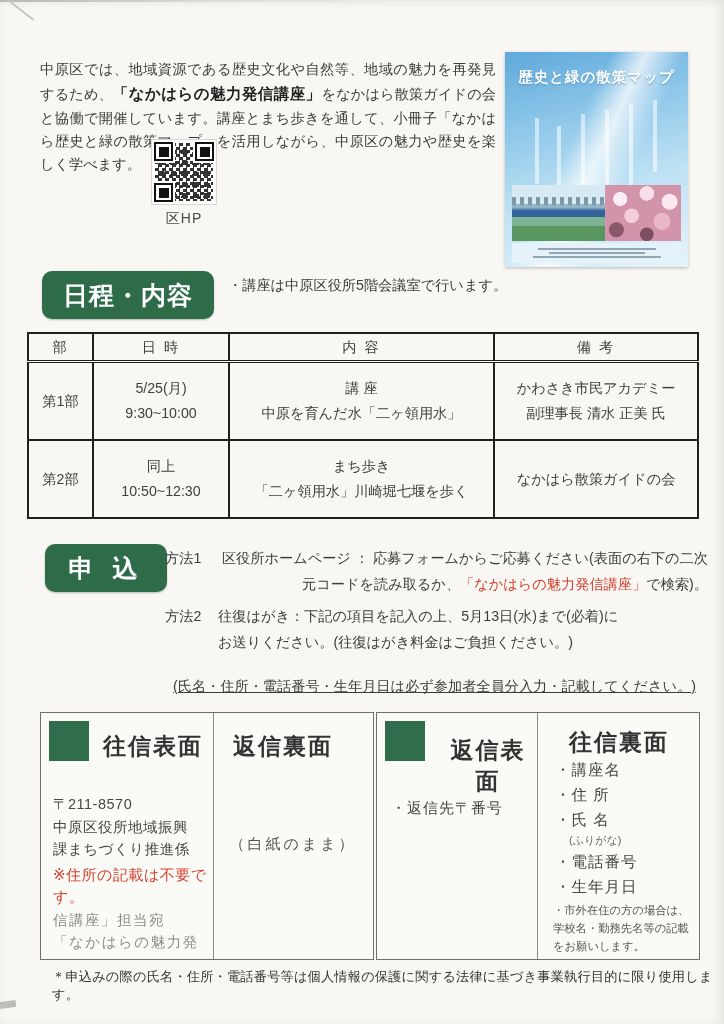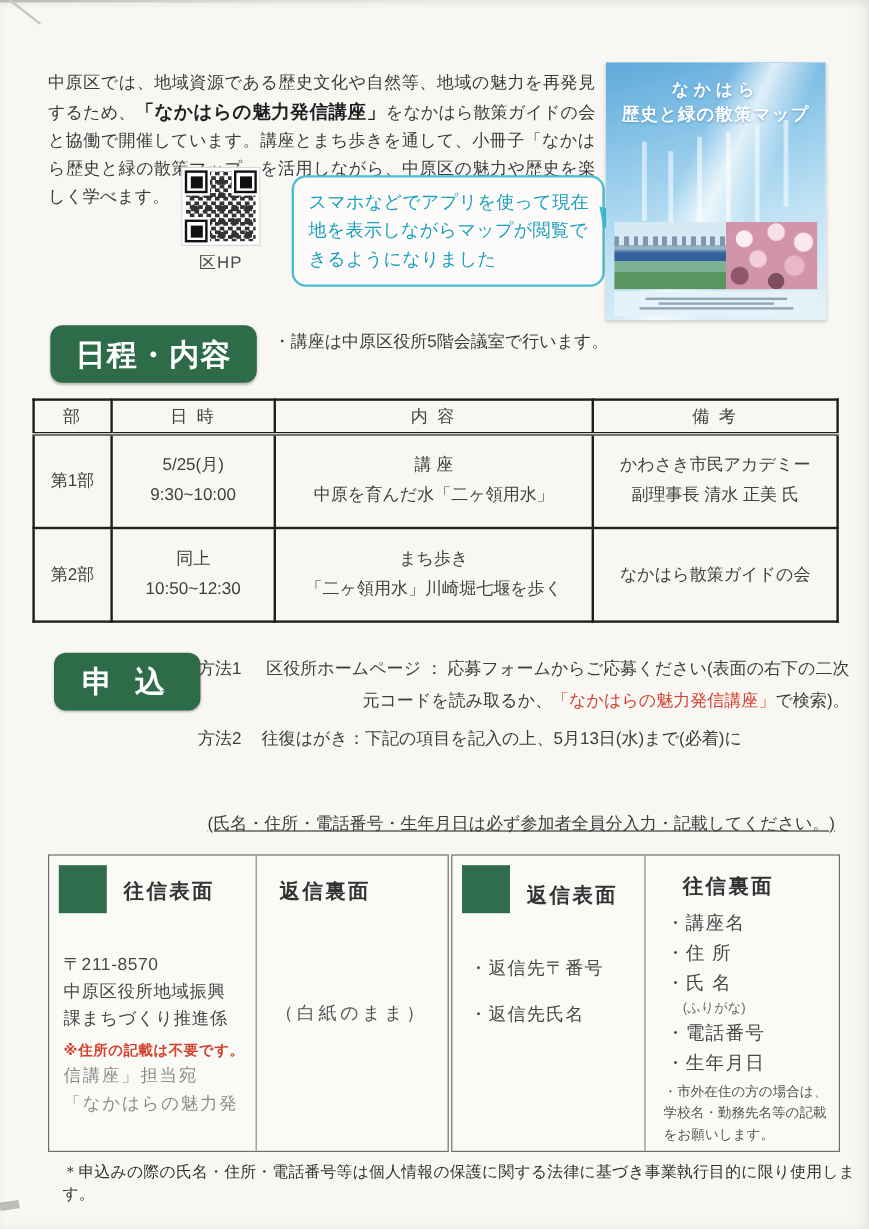--- a/index.html
+++ b/index.html
@@ -99,27 +99,27 @@
   .app-note1{position:absolute;left:158px;top:651px;font-size:14.2px;color:#3c3c3c;}
   .app-note2{position:absolute;left:173px;top:677px;font-size:14.2px;color:#3c3c3c;text-decoration:underline;}
 
   
   .card{position:absolute;top:712px;height:246px;border:1.5px solid #6f6f6f;background:rgba(255,255,255,.35);}
   .card1{left:40px;width:332px;}
   .card2{left:376px;width:322px;}
   .cell{position:absolute;top:0;bottom:0;}
   .divider-r{border-right:1.2px solid #8a8a8a;}
   .gsq{position:absolute;left:8px;top:8px;width:40px;height:40px;background:#2f6d4d;}
-  .card-title{position:absolute;font-size:17px;font-weight:bold;color:#333;letter-spacing:2px;}
+  .card-title{position:absolute;font-size:23px;font-weight:bold;color:#333;letter-spacing:2px;}
   .c1l{left:0;width:172px;}
   .c1r{left:172px;width:158px;}
-  .c2l{left:0;width:160px;}
+  .c2l{left:0;width:160px;text-align:center;}
   .c2r{left:160px;width:160px;}
   .addr{position:absolute;left:12px;top:80px;font-size:14.5px;line-height:22.5px;color:#474747;letter-spacing:.5px;}
-  .addr .red-note{font-size:12px;font-weight:bold;color:#d5402e;margin-top:3px;}
+  .addr .red-note{font-size:15px;font-weight:normal;color:#d5402e;margin-top:3px;}
   .addr .gray{color:#8c8c8c;letter-spacing:1.5px;}
   .blank-center{position:absolute;left:10px;top:122px;width:140px;text-align:center;
     font-size:15px;color:#555;letter-spacing:3px;}
   .items-a{position:absolute;left:14px;top:76px;font-size:15px;line-height:38px;color:#474747;letter-spacing:1px;}
   .items-b{position:absolute;left:18px;top:44px;font-size:15.5px;line-height:25px;color:#474747;letter-spacing:1px;}
   .furigana{font-size:11px;color:#666;letter-spacing:0;margin-left:14px;line-height:17px;}
   .small-note{position:absolute;left:16px;top:188px;width:138px;font-size:11.3px;line-height:1.6;color:#555;}
 
   .footer-note{position:absolute;left:52px;top:968px;font-size:13.2px;color:#333;letter-spacing:.2px;}
 </style>
@@ -136,28 +136,23 @@
   <div class="qr-wrap">
     <div class="qr">
       <div class="qr-noise"></div>
       <div class="finder tl"></div>
       <div class="finder tr"></div>
       <div class="finder bl"></div>
     </div>
     <div class="qr-label">区HP</div>
   </div>
 
-  <div class="bubble">
-    <span>スマホなどでアプリを使って現在地を表示しながらマップが閲覧できるようになりました</span>
-    <div class="bubble-tail"></div>
-  </div>
 
   <div class="cover">
     <div class="cover-title">
-      <div class="l1">なかはら</div>
       <div class="l2">歴史と緑の散策マップ</div>
     </div>
     <div class="streak" style="left:30px;top:66px;height:66px"></div>
     <div class="streak" style="left:52px;top:74px;height:78px"></div>
     <div class="streak" style="left:76px;top:62px;height:90px"></div>
     <div class="streak" style="left:100px;top:58px;height:84px"></div>
     <div class="streak" style="left:124px;top:52px;height:92px"></div>
     <div class="streak" style="left:148px;top:48px;height:72px"></div>
     <div class="photo">
       <div class="photo-city"></div>
@@ -227,20 +222,21 @@
   <div class="method m1">
     <span class="lbl">方法1</span>
     <div class="body"><span>区役所ホームページ ： 応募フォームからご応募ください(表面の右下の二次</span><br>
       <span>元コードを読み取るか、</span><span class="red">「なかはらの魅力発信講座」</span><span>で検索)。</span>
     </div>
   </div>
 
   <div class="method m2">
     <span class="lbl">方法2</span>
     <div class="body"><span>往復はがき：下記の項目を記入の上、5月13日(水)まで(必着)に</span><br>
+      <span>お送りください。(往復はがき料金はご負担ください。)</span>
     </div>
   </div>
 
   <div class="app-note2">(氏名・住所・電話番号・生年月日は必ず参加者全員分入力・記載してください。)</div>
 
   <div class="card card1">
     <div class="cell c1l divider-r">
       <div class="gsq"></div>
       <div class="card-title" style="left:62px;top:18px">往信表面</div>
       <div class="addr">
@@ -257,21 +253,20 @@
       <div class="blank-center">（白紙のまま）</div>
     </div>
   </div>
 
   <div class="card card2">
     <div class="cell c2l divider-r">
       <div class="gsq"></div>
       <div class="card-title" style="left:62px;top:22px">返信表面</div>
       <div class="items-a">
         <div>・返信先〒番号</div>
-        <div>・返信先氏名</div>
       </div>
     </div>
     <div class="cell c2r">
       <div class="card-title" style="left:32px;top:14px">往信裏面</div>
       <div class="items-b">
         <div>・講座名</div>
         <div>・住  所</div>
         <div>・氏  名</div>
         <div class="furigana">(ふりがな)</div>
         <div>・電話番号</div>

